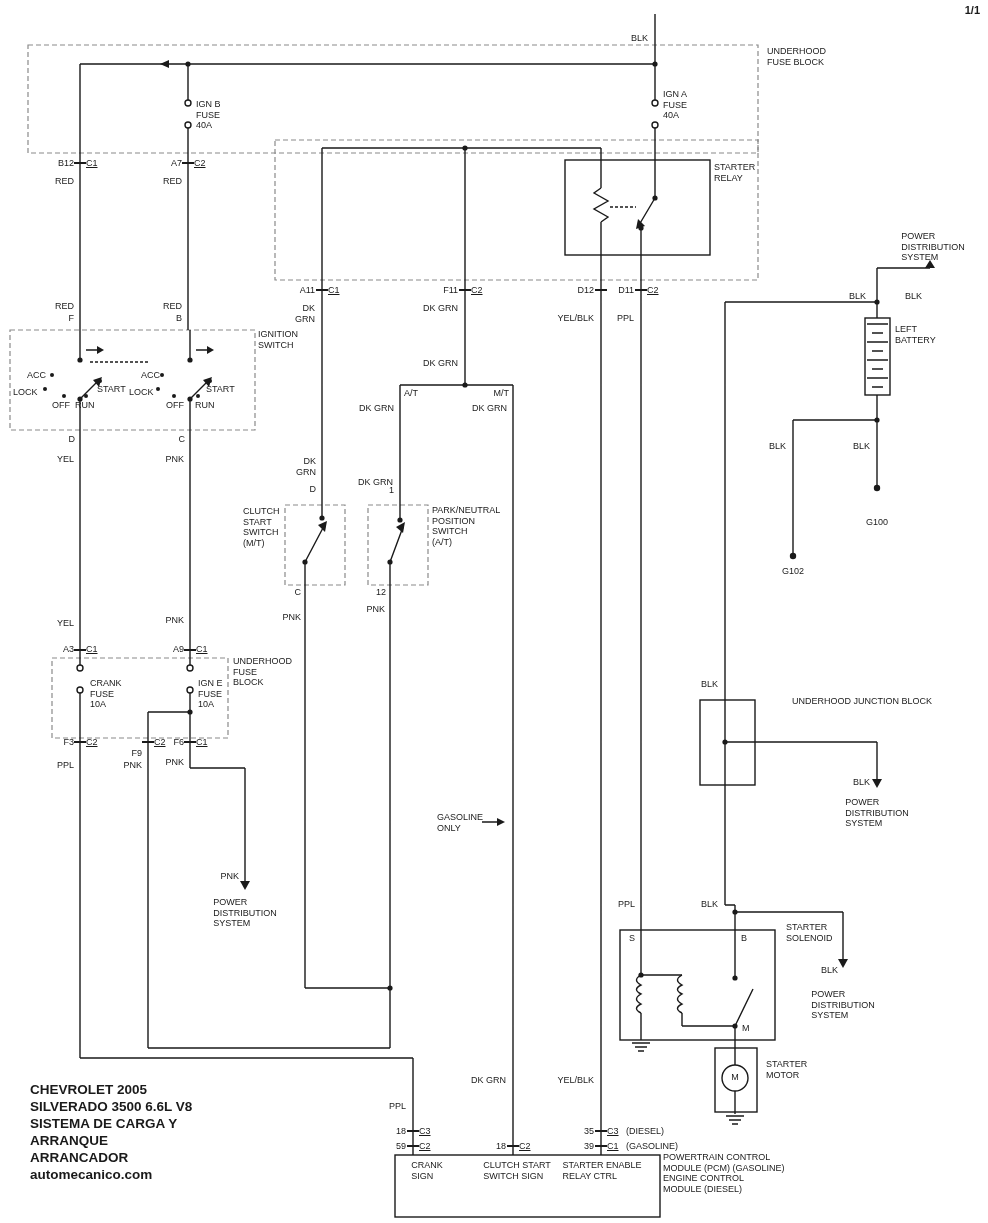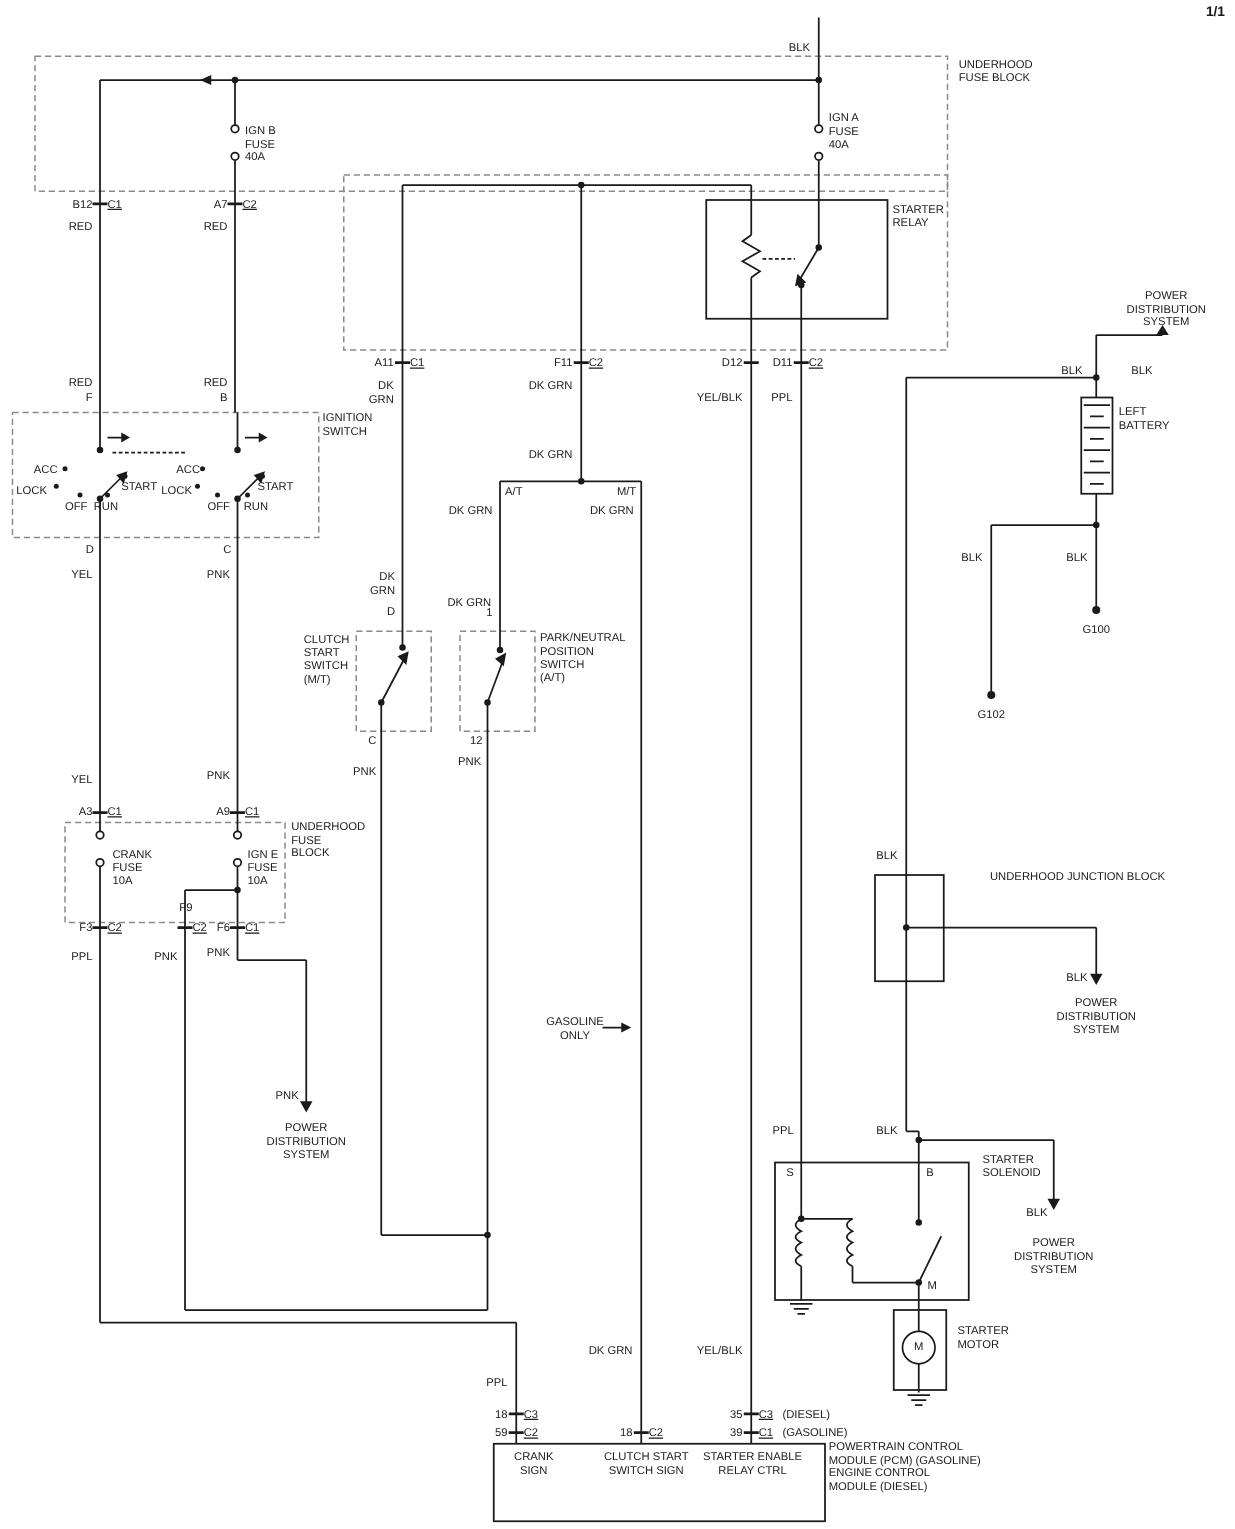--- a/index.html
+++ b/index.html
@@ -1,21 +1,21 @@
 <!DOCTYPE html>
 <html><head>
 <meta charset="utf-8">
 <style>
   html,body{margin:0;padding:0;background:#ffffff;}
   .stage{position:relative;width:988px;height:1223px;background:#fff;overflow:hidden;
          font-family:"Liberation Sans",sans-serif;color:#1a1a1a;}
   .stage svg{position:absolute;left:0;top:0;}
   .lbl{position:absolute;font-size:9px;line-height:10.5px;white-space:pre-line;}
   .lbl.r{transform:translateX(-100%);text-align:right;}
-  .lbl.c{transform:translateX(-50%);text-align:center;}
+  .lbl.c{transform:translateX(-50%);}
   .lbl.u{text-decoration:underline;}
   #title-block{position:absolute;left:30px;top:1081px;font-weight:bold;
                font-size:13.5px;line-height:17px;}
   .sheet{position:absolute;top:4px;right:8px;font-weight:bold;font-size:11px;}
 </style>
 </head>
 <body>
 
 <div class="stage">
 
@@ -240,21 +240,21 @@
 FUSE
 BLOCK</div>
       <div class="lbl" style="left: 90px; top: 678px;">CRANK
 FUSE
 10A</div>
       <div class="lbl" style="left: 198px; top: 678px;">IGN E
 FUSE
 10A</div>
       <div class="lbl r" style="left: 74px; top: 737px;">F3</div>
       <div class="lbl u" style="left: 86px; top: 737px;">C2</div>
-      <div class="lbl r" style="left: 142px; top: 721px; margin-left: 12px;">F9</div>
+      <div class="lbl r" style="left: 142px; top: 748px;">F9</div>
       <div class="lbl u" style="left: 154px; top: 737px;">C2</div>
       <div class="lbl r" style="left: 184px; top: 737px;">F6</div>
       <div class="lbl u" style="left: 196px; top: 737px;">C1</div>
       <div class="lbl r" style="left: 74px; top: 760px;">PPL</div>
       <div class="lbl r" style="left: 142px; top: 760px;">PNK</div>
       <div class="lbl r" style="left: 184px; top: 757px;">PNK</div>
       <div class="lbl r" style="left: 239px; top: 871px;">PNK</div>
       <div class="lbl c" style="left: 245px; top: 897px;">POWER
 DISTRIBUTION
 SYSTEM</div>
@@ -262,21 +262,21 @@
 ONLY</div>
       <div class="lbl c" style="left: 933px; top: 231px;">POWER
 DISTRIBUTION
 SYSTEM</div>
       <div class="lbl r" style="left: 866px; top: 291px;">BLK</div>
       <div class="lbl" style="left: 905px; top: 291px;">BLK</div>
       <div class="lbl" style="left: 895px; top: 324px;">LEFT
 BATTERY</div>
       <div class="lbl r" style="left: 786px; top: 441px;">BLK</div>
       <div class="lbl r" style="left: 870px; top: 441px;">BLK</div>
-      <div class="lbl c" style="left: 877px; top: 498px;">G100</div>
+      <div class="lbl c" style="left: 877px; top: 517px;">G100</div>
       <div class="lbl c" style="left: 793px; top: 566px;">G102</div>
       <div class="lbl r" style="left: 718px; top: 679px;">BLK</div>
       <div class="lbl" style="left: 760px; top: 696px; margin-left: 32px;">UNDERHOOD JUNCTION BLOCK</div>
       <div class="lbl r" style="left: 870px; top: 777px;">BLK</div>
       <div class="lbl c" style="left: 877px; top: 797px;">POWER
 DISTRIBUTION
 SYSTEM</div>
       <div class="lbl r" style="left: 635px; top: 899px;">PPL</div>
       <div class="lbl r" style="left: 718px; top: 899px;">BLK</div>
       <div class="lbl" style="left: 786px; top: 922px;">STARTER
@@ -311,16 +311,24 @@
       <div class="lbl c" style="left: 517px; top: 1160px;">CLUTCH START
 SWITCH SIGN</div>
       <div class="lbl c" style="left: 602px; top: 1160px;">STARTER ENABLE
 RELAY CTRL</div>
       <div class="lbl" style="left: 663px; top: 1152px;">POWERTRAIN CONTROL
 MODULE (PCM) (GASOLINE)
 ENGINE CONTROL
 MODULE (DIESEL)</div>
     </div>
 
+  <div id="title-block">
+      <div>CHEVROLET 2005</div>
+      <div>SILVERADO 3500 6.6L  V8</div>
+      <div>SISTEMA DE CARGA Y</div>
+      <div>ARRANQUE</div>
+      <div>ARRANCADOR</div>
+      <div>automecanico.com</div>
+    </div>
 
   <div class="sheet">1/1</div>
 
 </div>
 
 </body></html>

